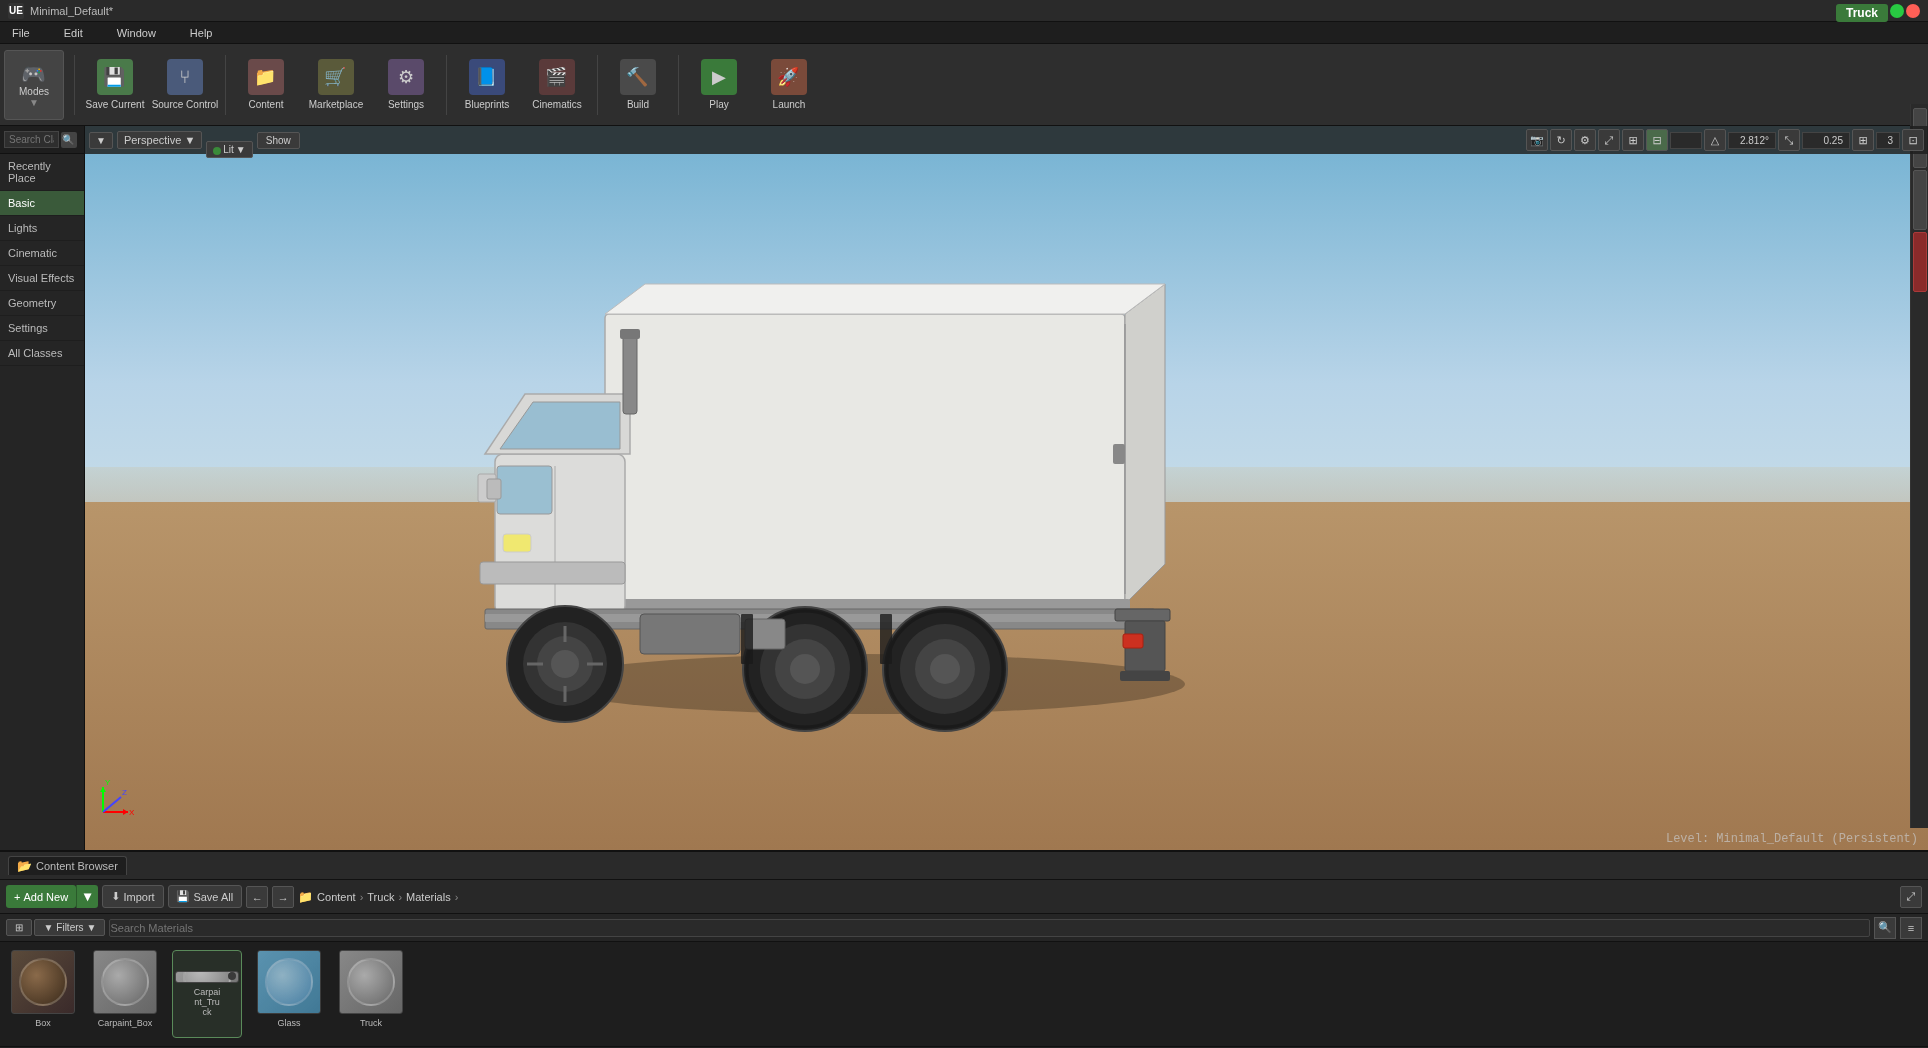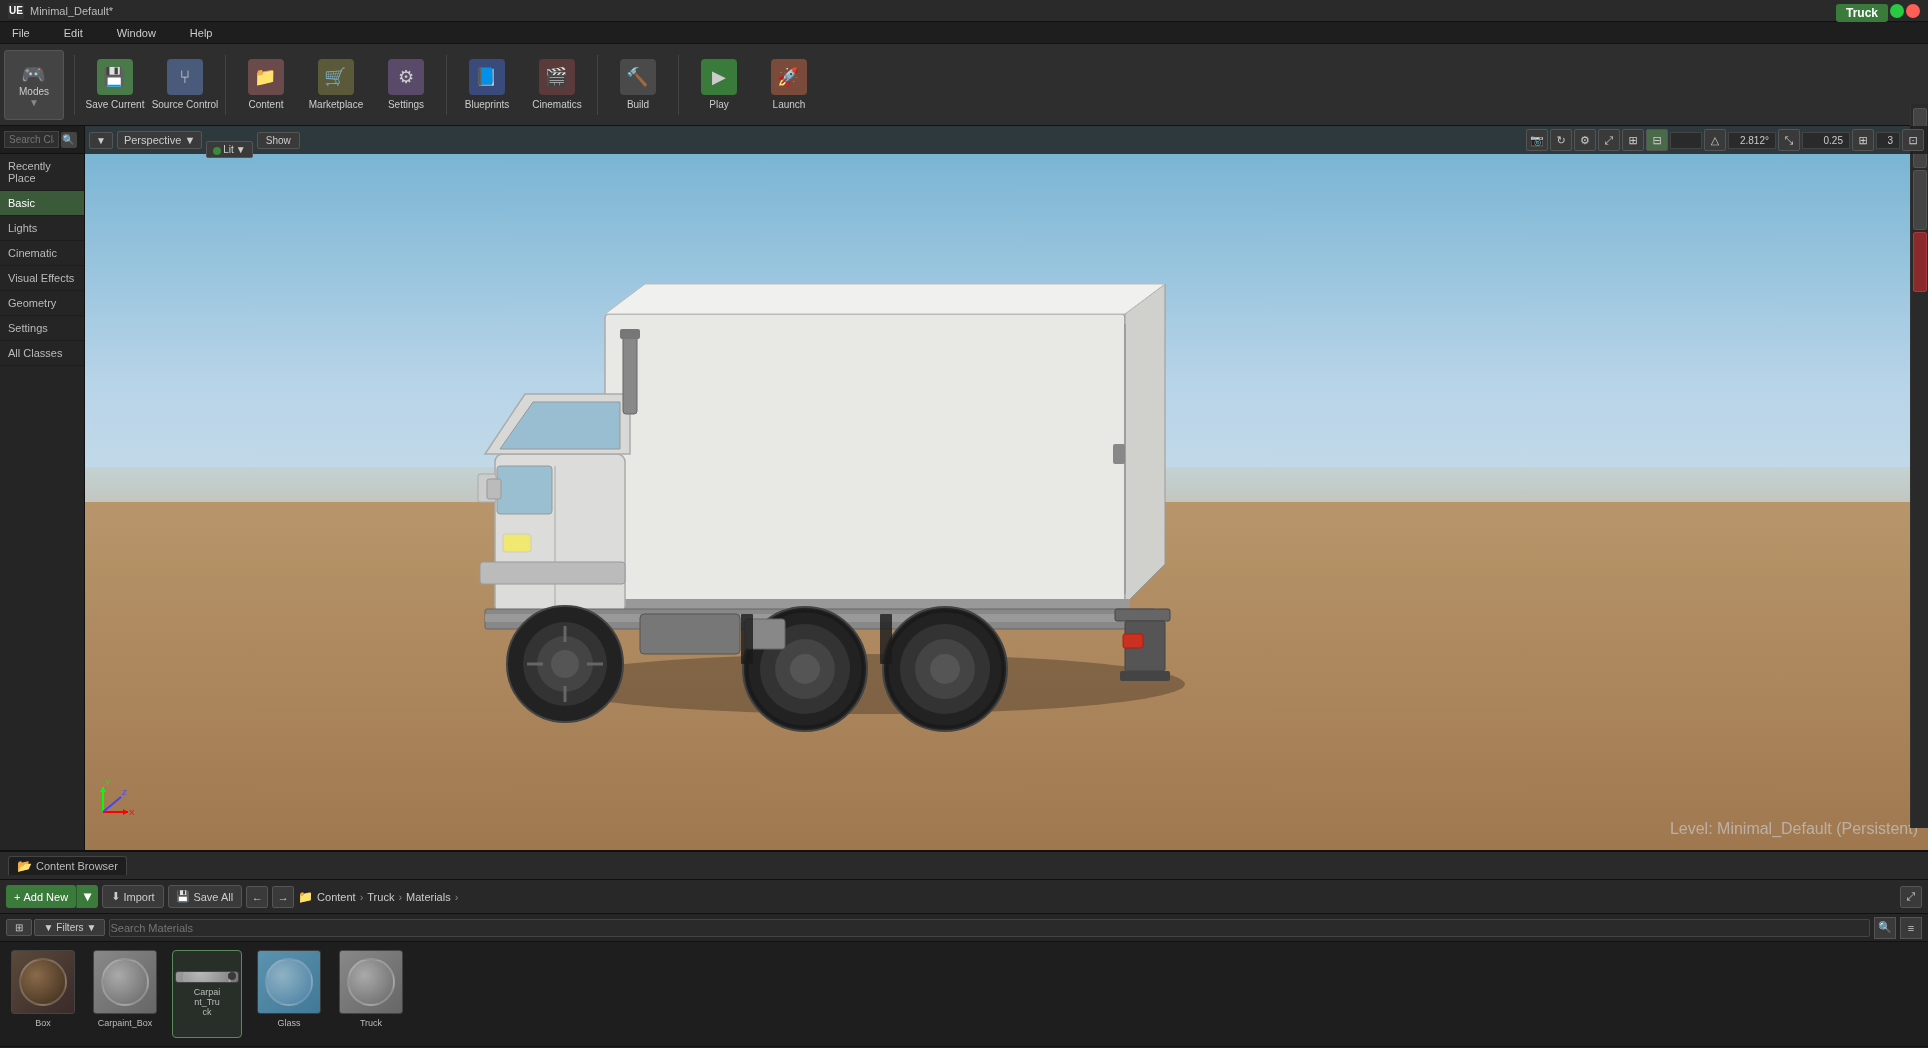--- a/index.html
+++ b/index.html
@@ -276,23 +276,24 @@
     
     #axis-indicator {
       position: absolute;
       bottom: 28px; left: 8px;
       width: 50px; height: 50px;
     }
 
     
     #level-text {
       position: absolute;
-      bottom: 12px; right: 10px;
-      font-size: 16px;
+      bottom: 4px; right: 10px;
+      font-size: 12px;
       color: rgba(200,200,200,0.7);
+      font-family: Liberation Mono, monospace;
     }
 
     
     #content-browser {
       height: 220px;
       background: #1e1e1e;
       border-top: 2px solid #111;
       display: flex;
       flex-direction: column;
     }

